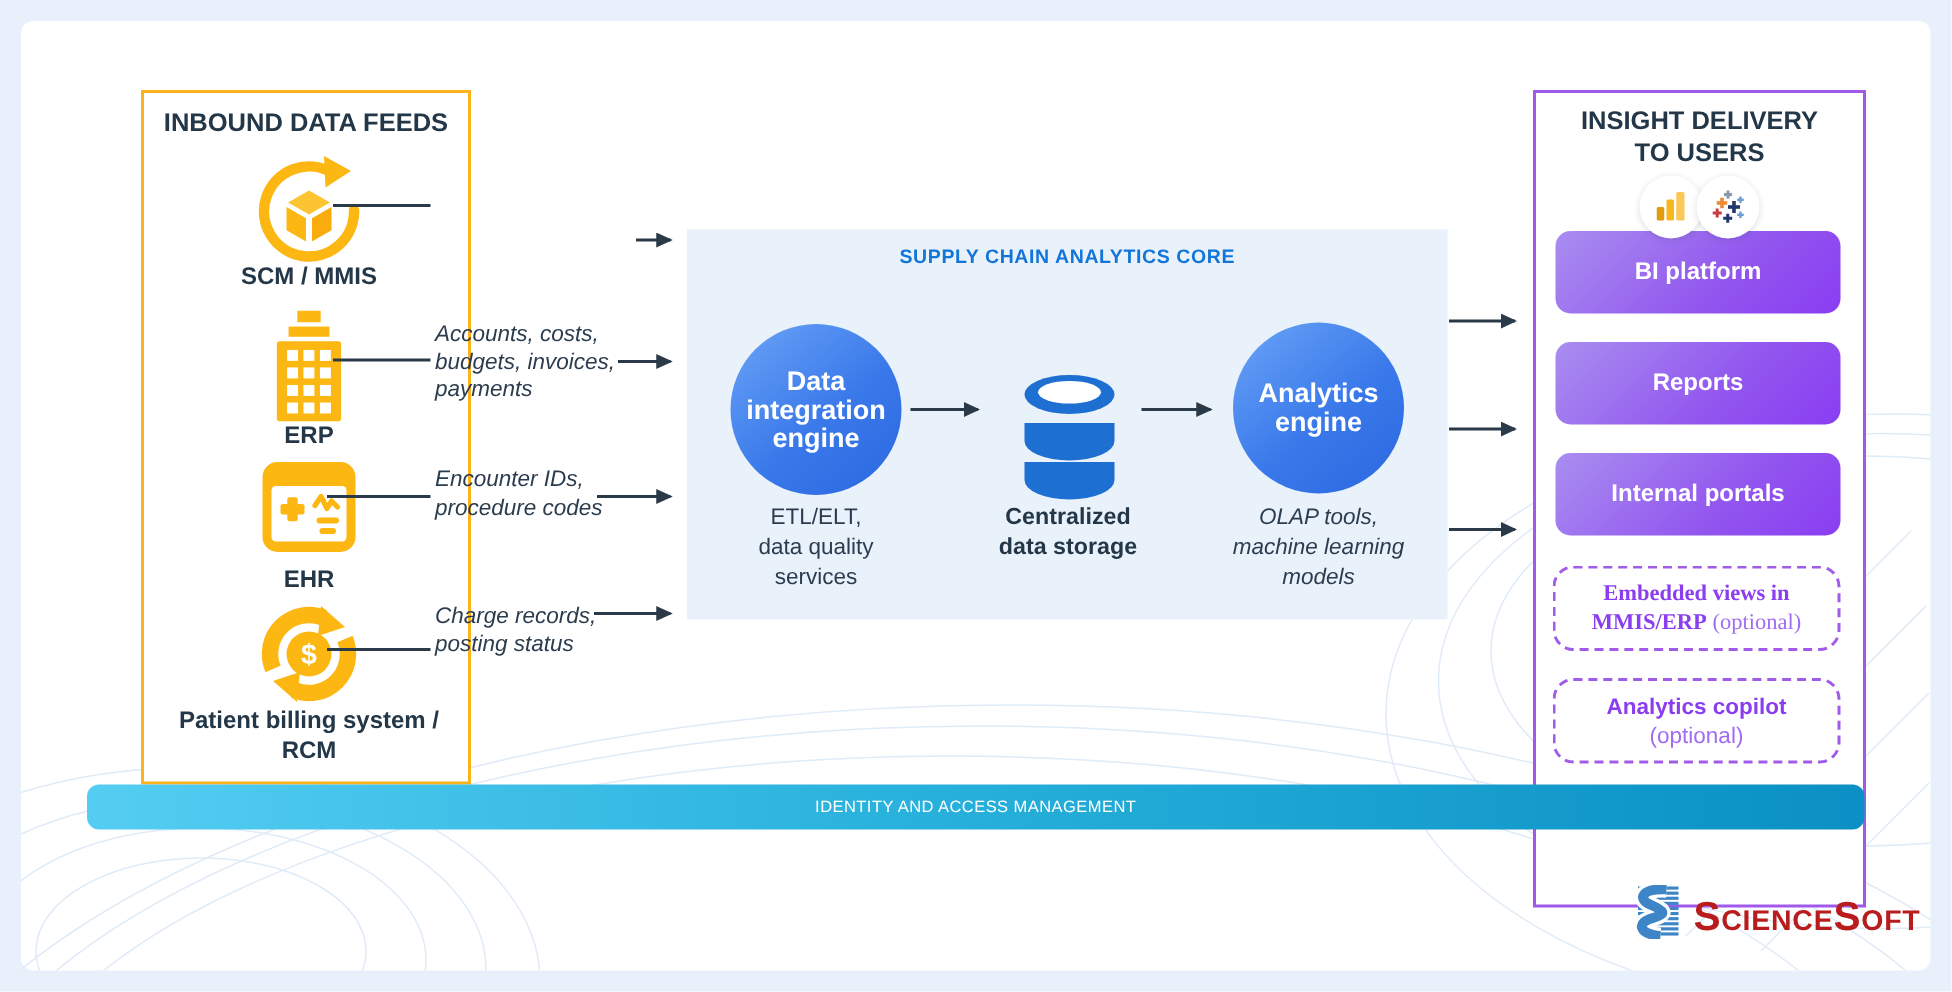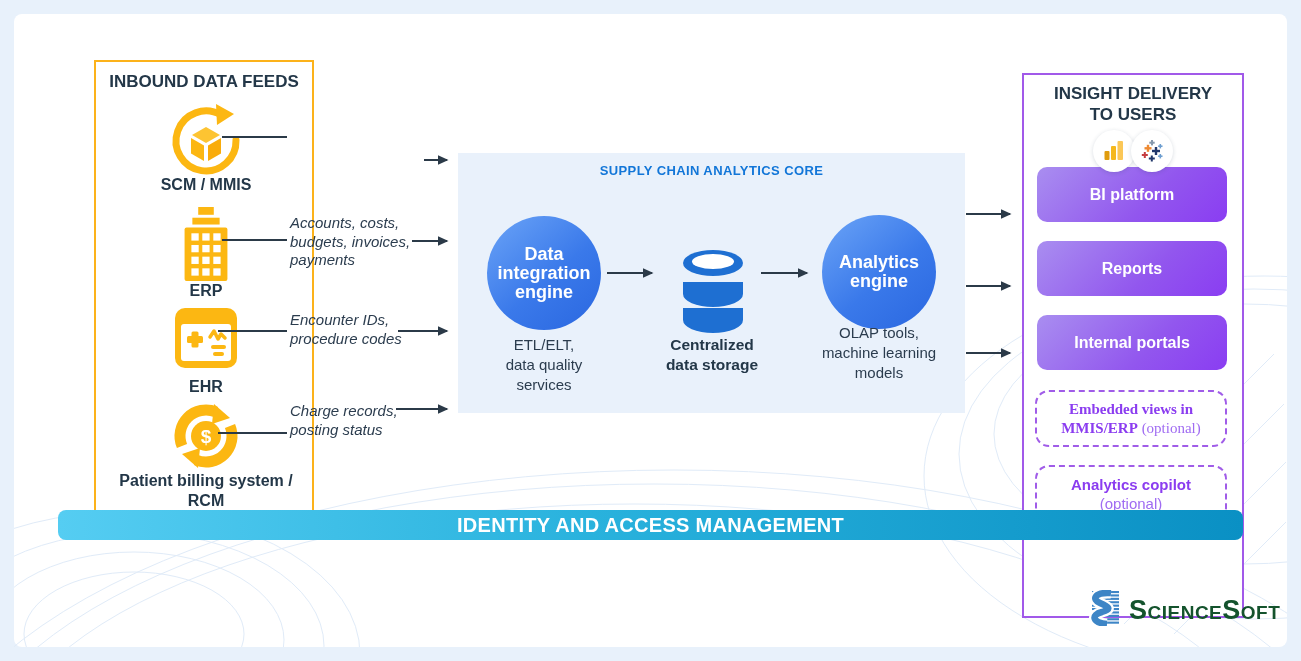--- a/index.html
+++ b/index.html
@@ -23,46 +23,46 @@
   
   .core{left:458px;top:153px;width:507px;height:260px;background:#e9f1fb;}
   .core-title{position:absolute;left:0;top:10px;width:100%;text-align:center;font-weight:bold;font-size:13px;letter-spacing:.4px;color:#1276d8;}
   .core-circle{position:absolute;width:114px;height:114px;border-radius:50%;background:linear-gradient(140deg,#6ba4f7 0%,#3a79ea 55%,#2a67e0 100%);display:flex;align-items:center;justify-content:center;text-align:center;color:#fff;font-weight:bold;font-size:18px;line-height:19px;white-space:pre-line;}
   .circle-integration{left:29px;top:63px;}
   .circle-analytics{left:364px;top:62px;}
   .db-icon{position:absolute;left:221px;top:95px;}
   .core-sub{position:absolute;text-align:center;font-size:15px;color:#2b3c4e;line-height:20px;white-space:pre-line;}
   .sub-integration{left:6px;top:182px;width:160px;}
   .sub-storage{left:174px;top:182px;width:160px;font-weight:bold;font-size:15.5px;color:#233748;}
-  .sub-analytics{left:336px;top:170px;width:170px;}
-
-  
-  .delivery{left:1022px;top:60px;width:222px;height:545px;border:2px solid #a159e9;box-sizing:border-box;margin-top:13px;}
+  .sub-analytics{left:336px;top:182px;width:170px;font-style:italic;}
+
+  
+  .delivery{left:1022px;top:60px;width:222px;height:545px;border:2px solid #a159e9;box-sizing:border-box;}
   .delivery .box-title{position:absolute;left:0;top:8px;width:100%;}
   .bi-badge{position:absolute;width:42px;height:42px;border-radius:50%;background:#ffffff;box-shadow:0 1px 4px rgba(40,60,90,.18);display:flex;align-items:center;justify-content:center;z-index:3;}
   .badge-powerbi{left:69px;top:55px;}
   .badge-tableau{left:107px;top:55px;}
   .dlv-btn{position:absolute;left:13px;width:190px;height:55px;border-radius:10px;background:linear-gradient(135deg,#a98ef0 0%,#9256ee 60%,#8a3df2 100%);color:#fff;font-weight:bold;font-size:16px;display:flex;align-items:center;justify-content:center;z-index:2;}
   .btn-0{top:92px;align-items:center;}
   .btn-1{top:166px;}
   .btn-2{top:240px;}
   .dlv-dash{position:absolute;left:11px;width:192px;height:57px;border:2px dashed #a05ce8;border-radius:14px;box-sizing:border-box;display:flex;flex-direction:column;align-items:center;justify-content:center;text-align:center;font-size:15px;line-height:19px;padding:2px 8px;}
   .dash-0{top:315px;}
   .dash-1{top:390px;}
   .opt-bold{font-weight:bold;color:#8b3df0;}
   .opt-normal{font-weight:normal;color:#a06cf2;}
   .dash-0 .opt-line{display:inline;font-family:Liberation Serif, serif;}
   .dash-1 .opt-bold,.dash-1 .opt-normal{display:block;}
 
   
-  .iam-bar{position:absolute;left:58px;top:510px;width:1185px;height:30px;border-radius:8px;background:linear-gradient(90deg,#55cdf2 0%,#29b2dd 45%,#0a90c4 100%);display:flex;align-items:center;justify-content:center;color:#ffffff;font-weight:bold;font-size:20px;letter-spacing:.3px;}
+  .iam-bar{position:absolute;left:58px;top:523px;width:1185px;height:30px;border-radius:8px;background:linear-gradient(90deg,#55cdf2 0%,#29b2dd 45%,#0a90c4 100%);display:flex;align-items:center;justify-content:center;color:#ffffff;font-weight:normal;font-size:11px;letter-spacing:.3px;}
 
   
   .logo{position:absolute;left:1085px;top:590px;display:flex;align-items:center;}
-  .logo-text{font-variant:small-caps;font-weight:bold;font-size:27px;color:#14532d;letter-spacing:.5px;margin-left:8px;line-height:36px;}
+  .logo-text{font-variant:small-caps;font-weight:bold;font-size:27px;color:#b91c1c;letter-spacing:.5px;margin-left:8px;line-height:36px;}
 </style>
 </head>
 <body>
 
 <div class="canvas">
   <div class="panel"></div>
 
   <svg class="decor" width="1273" height="633" viewBox="0 0 1273 633">
     <g stroke="#e0ebf8" fill="none" stroke-width="1">
       <ellipse cx="120" cy="620" rx="110" ry="62"></ellipse>

